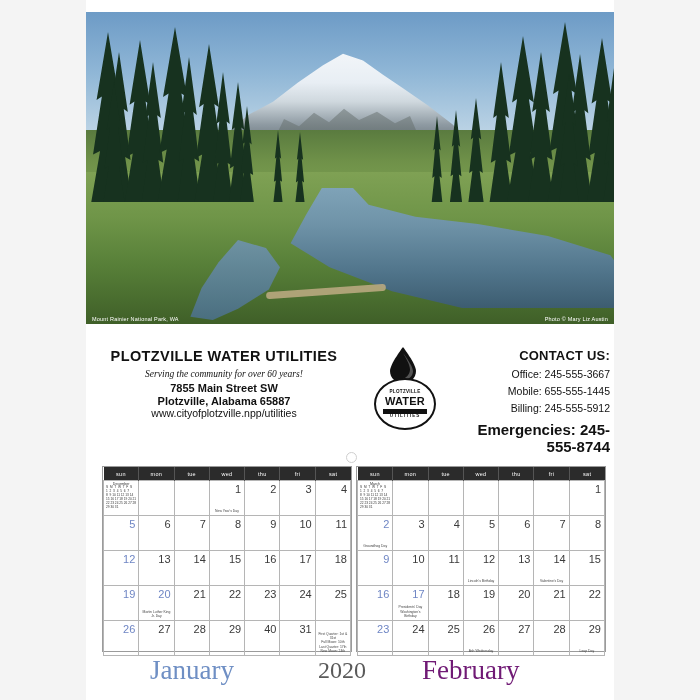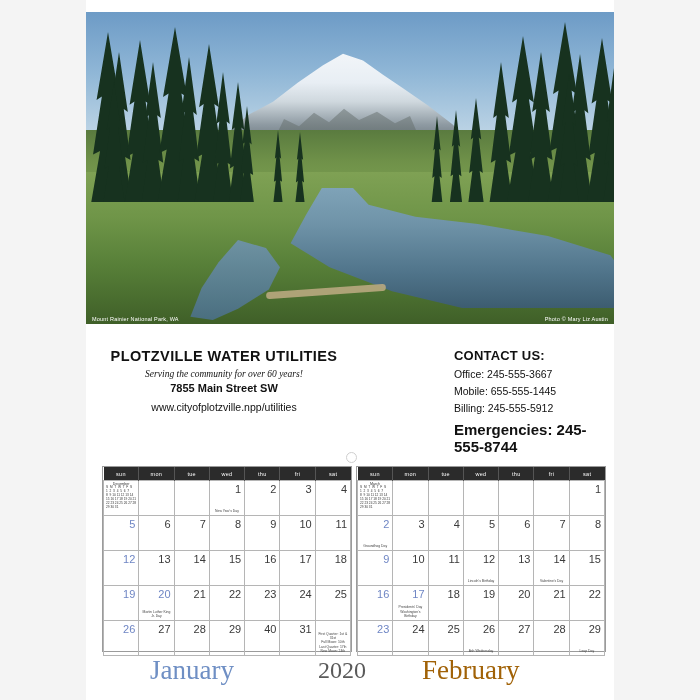--- a/index.html
+++ b/index.html
@@ -87,39 +87,39 @@
   .company-name{
     font-size:14.5px;font-weight:bold;color:#111;letter-spacing:.4px;
     font-family:"Liberation Sans", sans-serif;
   }
   .tagline{
     font-size:9.5px;font-style:italic;color:#111;margin-top:5px;
     font-family:"Liberation Serif", serif;
   }
   .addr1{font-size:11px;font-weight:bold;color:#111;margin-top:3px;}
   .addr2{font-size:11px;font-weight:bold;color:#111;margin-top:1px;}
-  .website{font-size:10.5px;color:#111;margin-top:7px;text-align:center;}
+  .website{font-size:10.5px;color:#111;text-align:center;}
 
   .logo-col{position:absolute;left:282px;top:4px;width:72px;height:86px;}
   .logo-drop{
     position:absolute;left:20px;top:2px;width:30px;height:38px;
   }
   .logo-circle{
     position:absolute;left:6px;top:34px;width:58px;height:48px;
     border:2px solid #111;border-radius:50%;
     background:#fff;
     display:flex;flex-direction:column;align-items:center;justify-content:center;
     line-height:1;
   }
   .logo-l1{font-size:4.6px;font-weight:bold;letter-spacing:.3px;color:#111;}
   .logo-l2{font-size:11px;font-weight:bold;letter-spacing:.2px;color:#111;margin:1px 0;}
   .logo-l3{font-size:4.6px;font-weight:bold;letter-spacing:1px;color:#111;}
   .logo-bar{width:44px;height:5px;background:#111;margin-top:1px;}
 
-  .contact-col{position:absolute;left:368px;top:8px;width:156px;}
+  .contact-col{position:absolute;left:368px;top:8px;width:156px;text-align:right;}
   .contact-title{font-size:13px;font-weight:bold;color:#111;letter-spacing:.2px;}
   .contact-line{font-size:10.5px;color:#111;margin-top:5px;}
   .contact-emerg{font-size:15px;font-weight:bold;color:#111;margin-top:7px;}
 
   
   .cal{
     position:absolute;top:466px;height:186px;border:1px solid #9b9b9b;
     box-sizing:border-box;background:#fff;
   }
   .cal.left{left:102px;width:250px;}
@@ -155,21 +155,21 @@
   }
   .month-jan{
     position:absolute;left:64px;top:0;font-size:27px;color:#6f8fc4;
     font-family:"Liberation Serif", serif;
   }
   .year{
     position:absolute;left:232px;top:2px;font-size:24px;color:#5a5a5a;
     font-family:"Liberation Serif", serif;
   }
   .month-feb{
-    position:absolute;left:336px;top:0;font-size:27px;color:#a16207;
+    position:absolute;left:336px;top:0;font-size:27px;color:#701a75;
     font-family:"Liberation Serif", serif;
   }
   .punch{
     position:absolute;left:346px;top:452px;width:9px;height:9px;border-radius:50%;
     background:#ffffff;border:1px solid #cfcfcf;
   }
 </style>
 </head>
 <body>
 
@@ -216,23 +216,38 @@
     <div class="photo-caption-left">Mount Rainier National Park, WA</div>
     <div class="photo-caption-right">Photo © Mary Liz Austin</div>
   </div>
 
   <div class="info">
 
     <div class="company-col">
       <div class="company-name">PLOTZVILLE WATER UTILITIES</div>
       <div class="tagline">Serving the community for over 60 years!</div>
       <div class="addr1">7855 Main Street SW</div>
+      <div class="addr2">Plotzville, Alabama 65887</div>
       <div class="website">www.cityofplotzville.npp/utilities</div>
     </div>
 
+    <div class="logo-col">
+      <div class="logo-drop">
+        <svg width="30" height="38" viewBox="0 0 30 38" xmlns="http://www.w3.org/2000/svg">
+          <path d="M15 1 C15 1 28 18 28 25 C28 32.2 22.2 37 15 37 C7.8 37 2 32.2 2 25 C2 18 15 1 15 1 Z" fill="#111111"></path>
+          <path d="M15 7 C15 7 25 19.5 25 25 C25 30.4 20.5 34 15 34 C14.2 34 13.4 33.9 12.7 33.7 C18 32.4 22 28.4 22 23.5 C22 19 18 12 15 7 Z" fill="#ffffff" opacity="0.28"></path>
+        </svg>
+      </div>
+      <div class="logo-circle">
+        <span class="logo-l1">PLOTZVILLE</span>
+        <span class="logo-l2">WATER</span>
+        <span class="logo-bar"></span>
+        <span class="logo-l3">UTILITIES</span>
+      </div>
+    </div>
 
     <div class="contact-col">
       <div class="contact-title">CONTACT US:</div>
       <div class="contact-line">Office: 245-555-3667</div>
       <div class="contact-line">Mobile: 655-555-1445</div>
       <div class="contact-line">Billing: 245-555-5912</div>
       <div class="contact-emerg">Emergencies: 245-555-8744</div>
     </div>
 
   </div>

